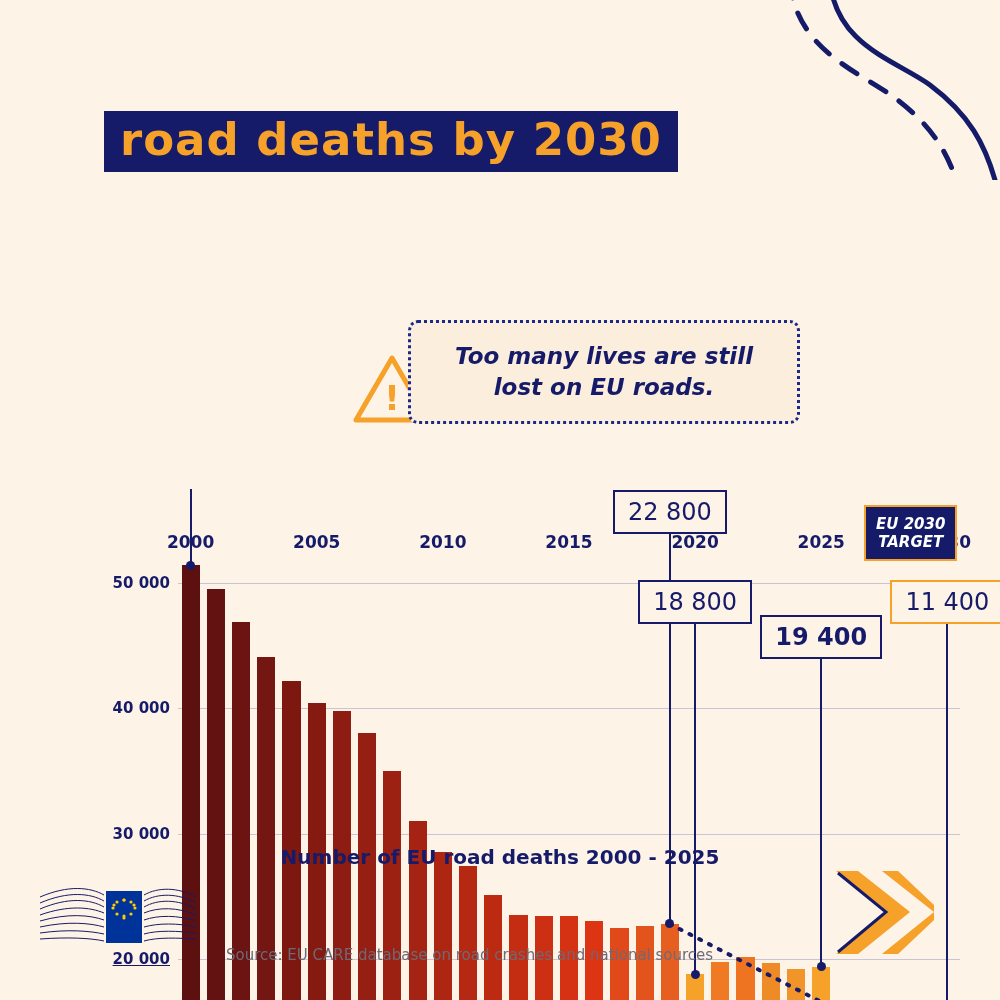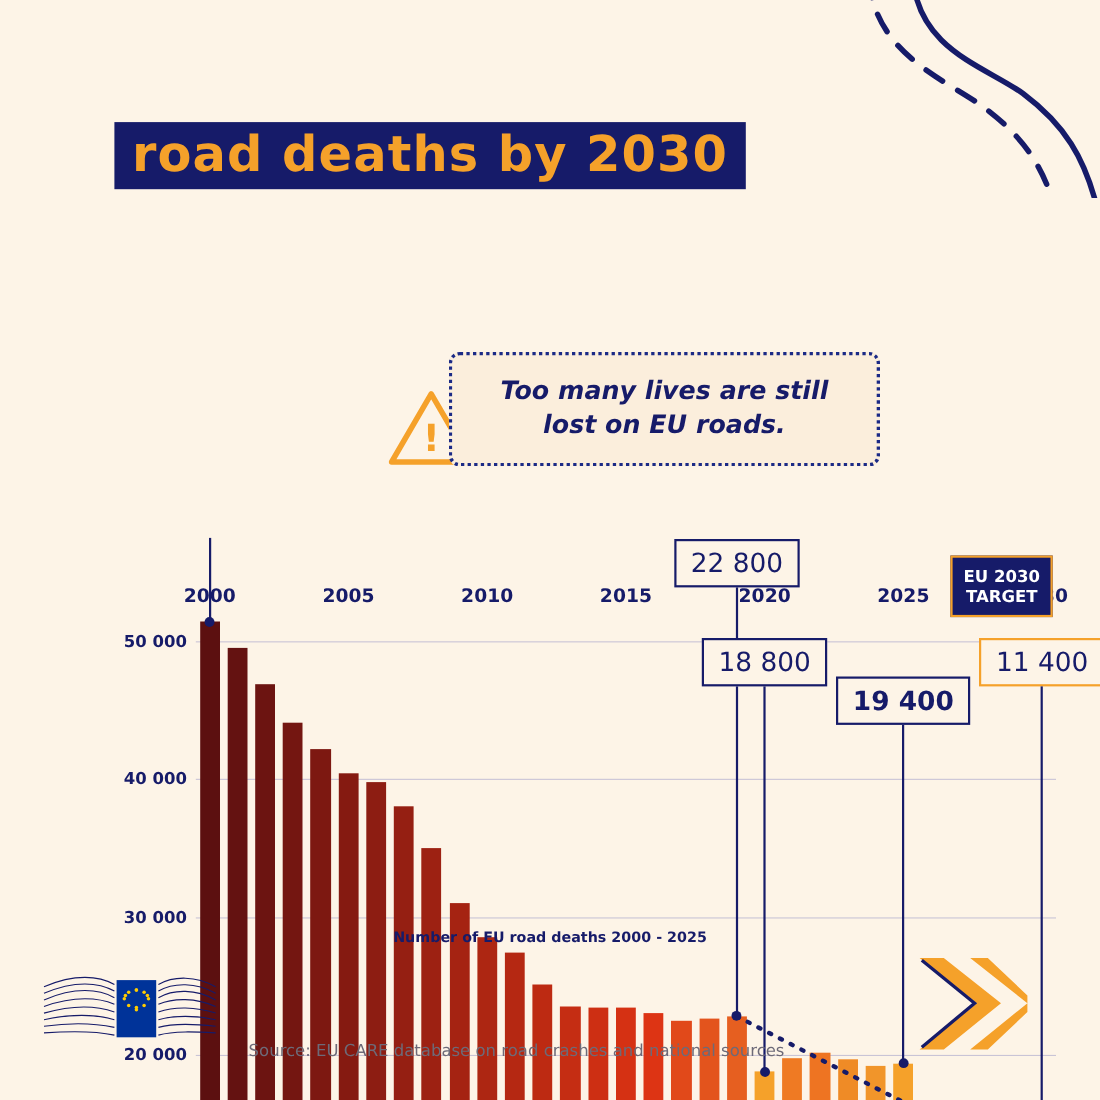--- a/index.html
+++ b/index.html
@@ -167,21 +167,21 @@
     padding: 6px 13px;
     white-space: nowrap;
   }
 
   .caption {
     position: absolute;
     top: 845px;
     left: 0;
     width: 1000px;
     text-align: center;
-    font-size: 13px;
+    font-size: 20px;
     color: #161b69;
     font-weight: bold;
   }
 
   
   .eu-logo {
     position: absolute;
     left: 38px;
     bottom: 45px;
     width: 160px;
@@ -220,21 +220,21 @@
   <text x="40" y="58" font-size="34" font-weight="bold" fill="#f5a12a" text-anchor="middle" font-family="DejaVu Sans">!</text>
 </svg>
 <div class="callout">
   <div class="callout-text">Too many lives are still lost on EU roads.</div>
 </div>
 
 <div class="chart-area">
   <div class="plot" id="plot">
 
   <div class="gridline" style="top: 439.091px;"></div>
-      <div class="ytick" style="top: 439.091px;">20 000</div>
+      <div class="ytick" style="top: 439.091px; text-decoration: underline;">20 000</div>
       <div class="gridline" style="top: 313.636px;"></div>
       <div class="ytick" style="top: 313.636px;">30 000</div>
       <div class="gridline" style="top: 188.182px;"></div>
       <div class="ytick" style="top: 188.182px;">40 000</div>
       <div class="gridline" style="top: 62.7273px;"></div>
       <div class="ytick" style="top: 62.7273px;">50 000</div>
       <div class="bar" title="2000: 51400" style="left: 3.53161px; width: 18.1626px; height: 644.836px; background: rgb(92, 16, 16);"></div>
       <div class="bar" title="2001: 49500" style="left: 28.7574px; width: 18.1626px; height: 621px; background: rgb(100, 18, 17);"></div>
       <div class="bar" title="2002: 46900" style="left: 53.9832px; width: 18.1626px; height: 588.382px; background: rgb(108, 20, 17);"></div>
       <div class="bar" title="2003: 44100" style="left: 79.209px; width: 18.1626px; height: 553.255px; background: rgb(116, 22, 17);"></div>
@@ -274,21 +274,21 @@
       <div class="dot" style="left: 8.1129px; top: 40.6636px;"></div>
       <div class="flag" style="top: -30px; left: 434.903px;">22 800</div>
       <div class="leader" style="left: 490.903px; top: 14px; height: 389.964px;"></div>
       <div class="dot" style="left: 487.403px; top: 399.464px;"></div>
       <div class="flag" style="top: 60px; left: 460.129px;">18 800</div>
       <div class="leader" style="left: 516.129px; top: 104px; height: 350.145px;"></div>
       <div class="dot" style="left: 512.629px; top: 449.645px;"></div>
       <div class="flag bold" style="top: 95px; left: 582.258px;">19 400</div>
       <div class="leader" style="left: 642.258px; top: 139px; height: 307.618px;"></div>
       <div class="dot" style="left: 638.758px; top: 442.118px;"></div>
-      <div class="target-box" style="top: -15px; left: 686px;">EU 2030
+      <div class="target-box" style="top: -15px; left: 686px; font-style: italic;">EU 2030
 TARGET</div>
       <div class="target-value" style="top: 60px; left: 712.387px;">11 400</div>
       <div class="leader" style="left: 768.387px; top: 104px; height: 442.982px;"></div>
     </div>
 </div>
 
 <div class="caption">Number of EU road deaths 2000 - 2025</div>
 
 <svg class="eu-logo" viewBox="0 0 160 80">
   <g stroke="#161b69" stroke-width="1" fill="none">

